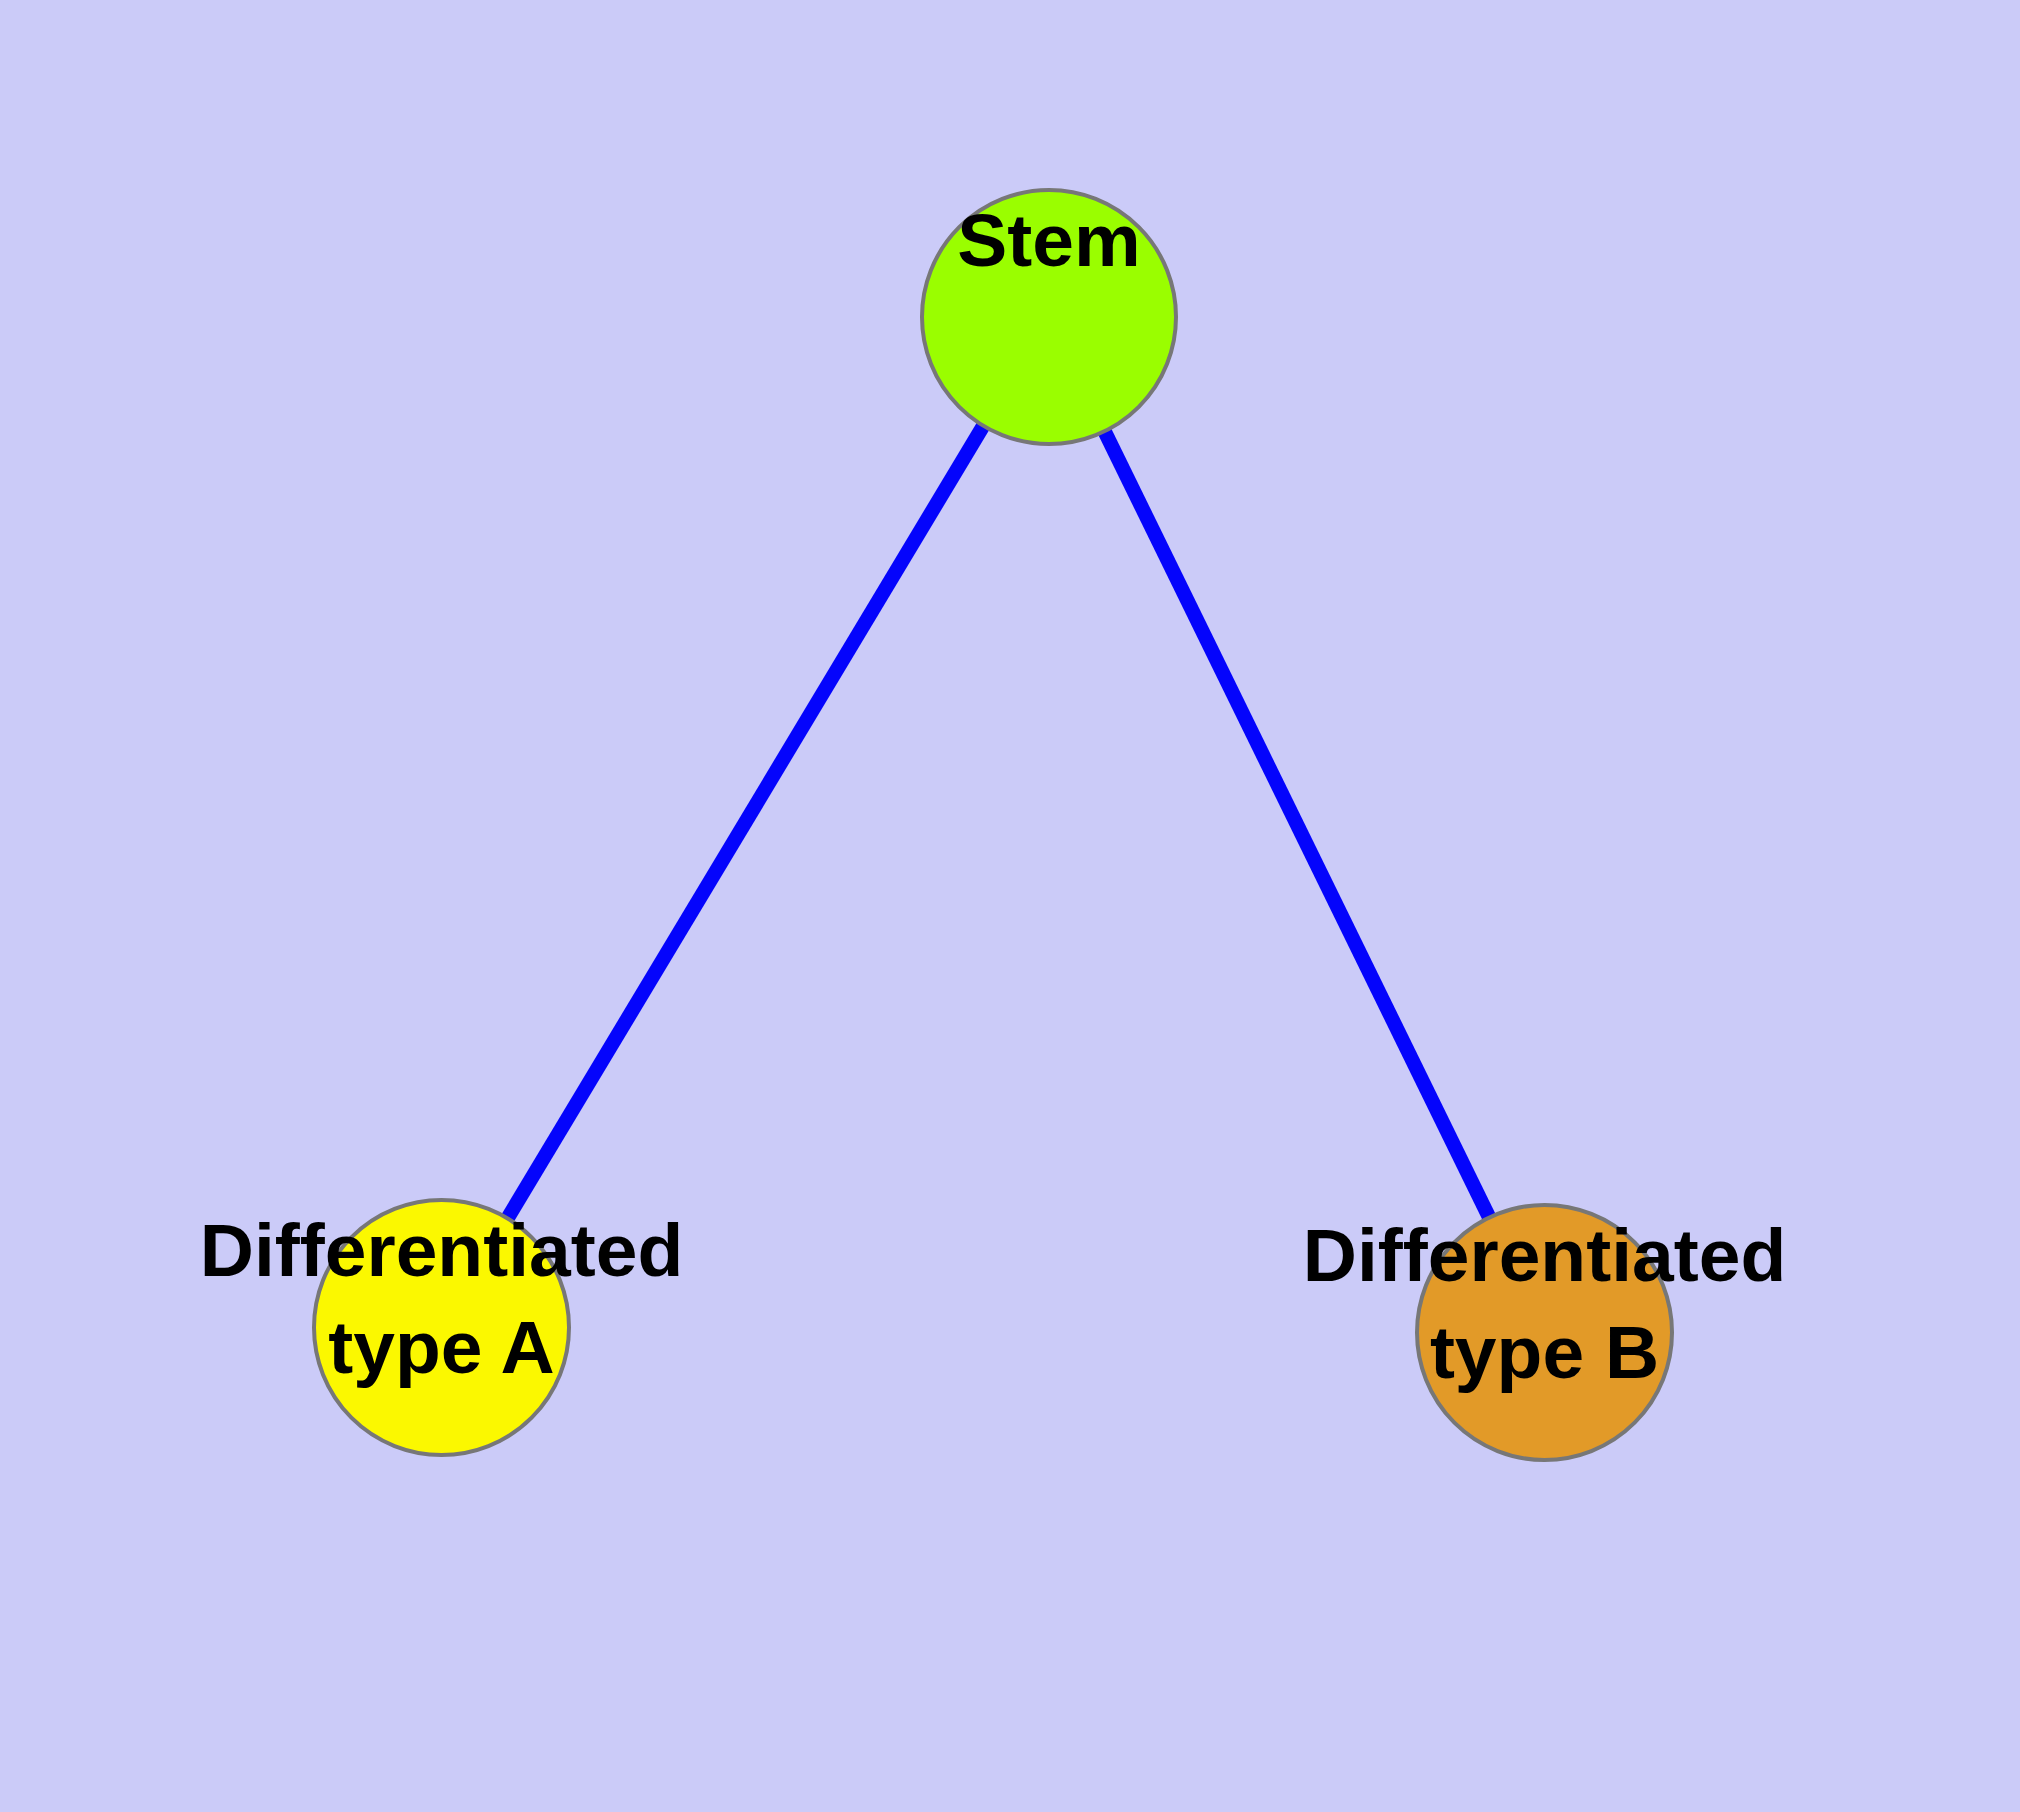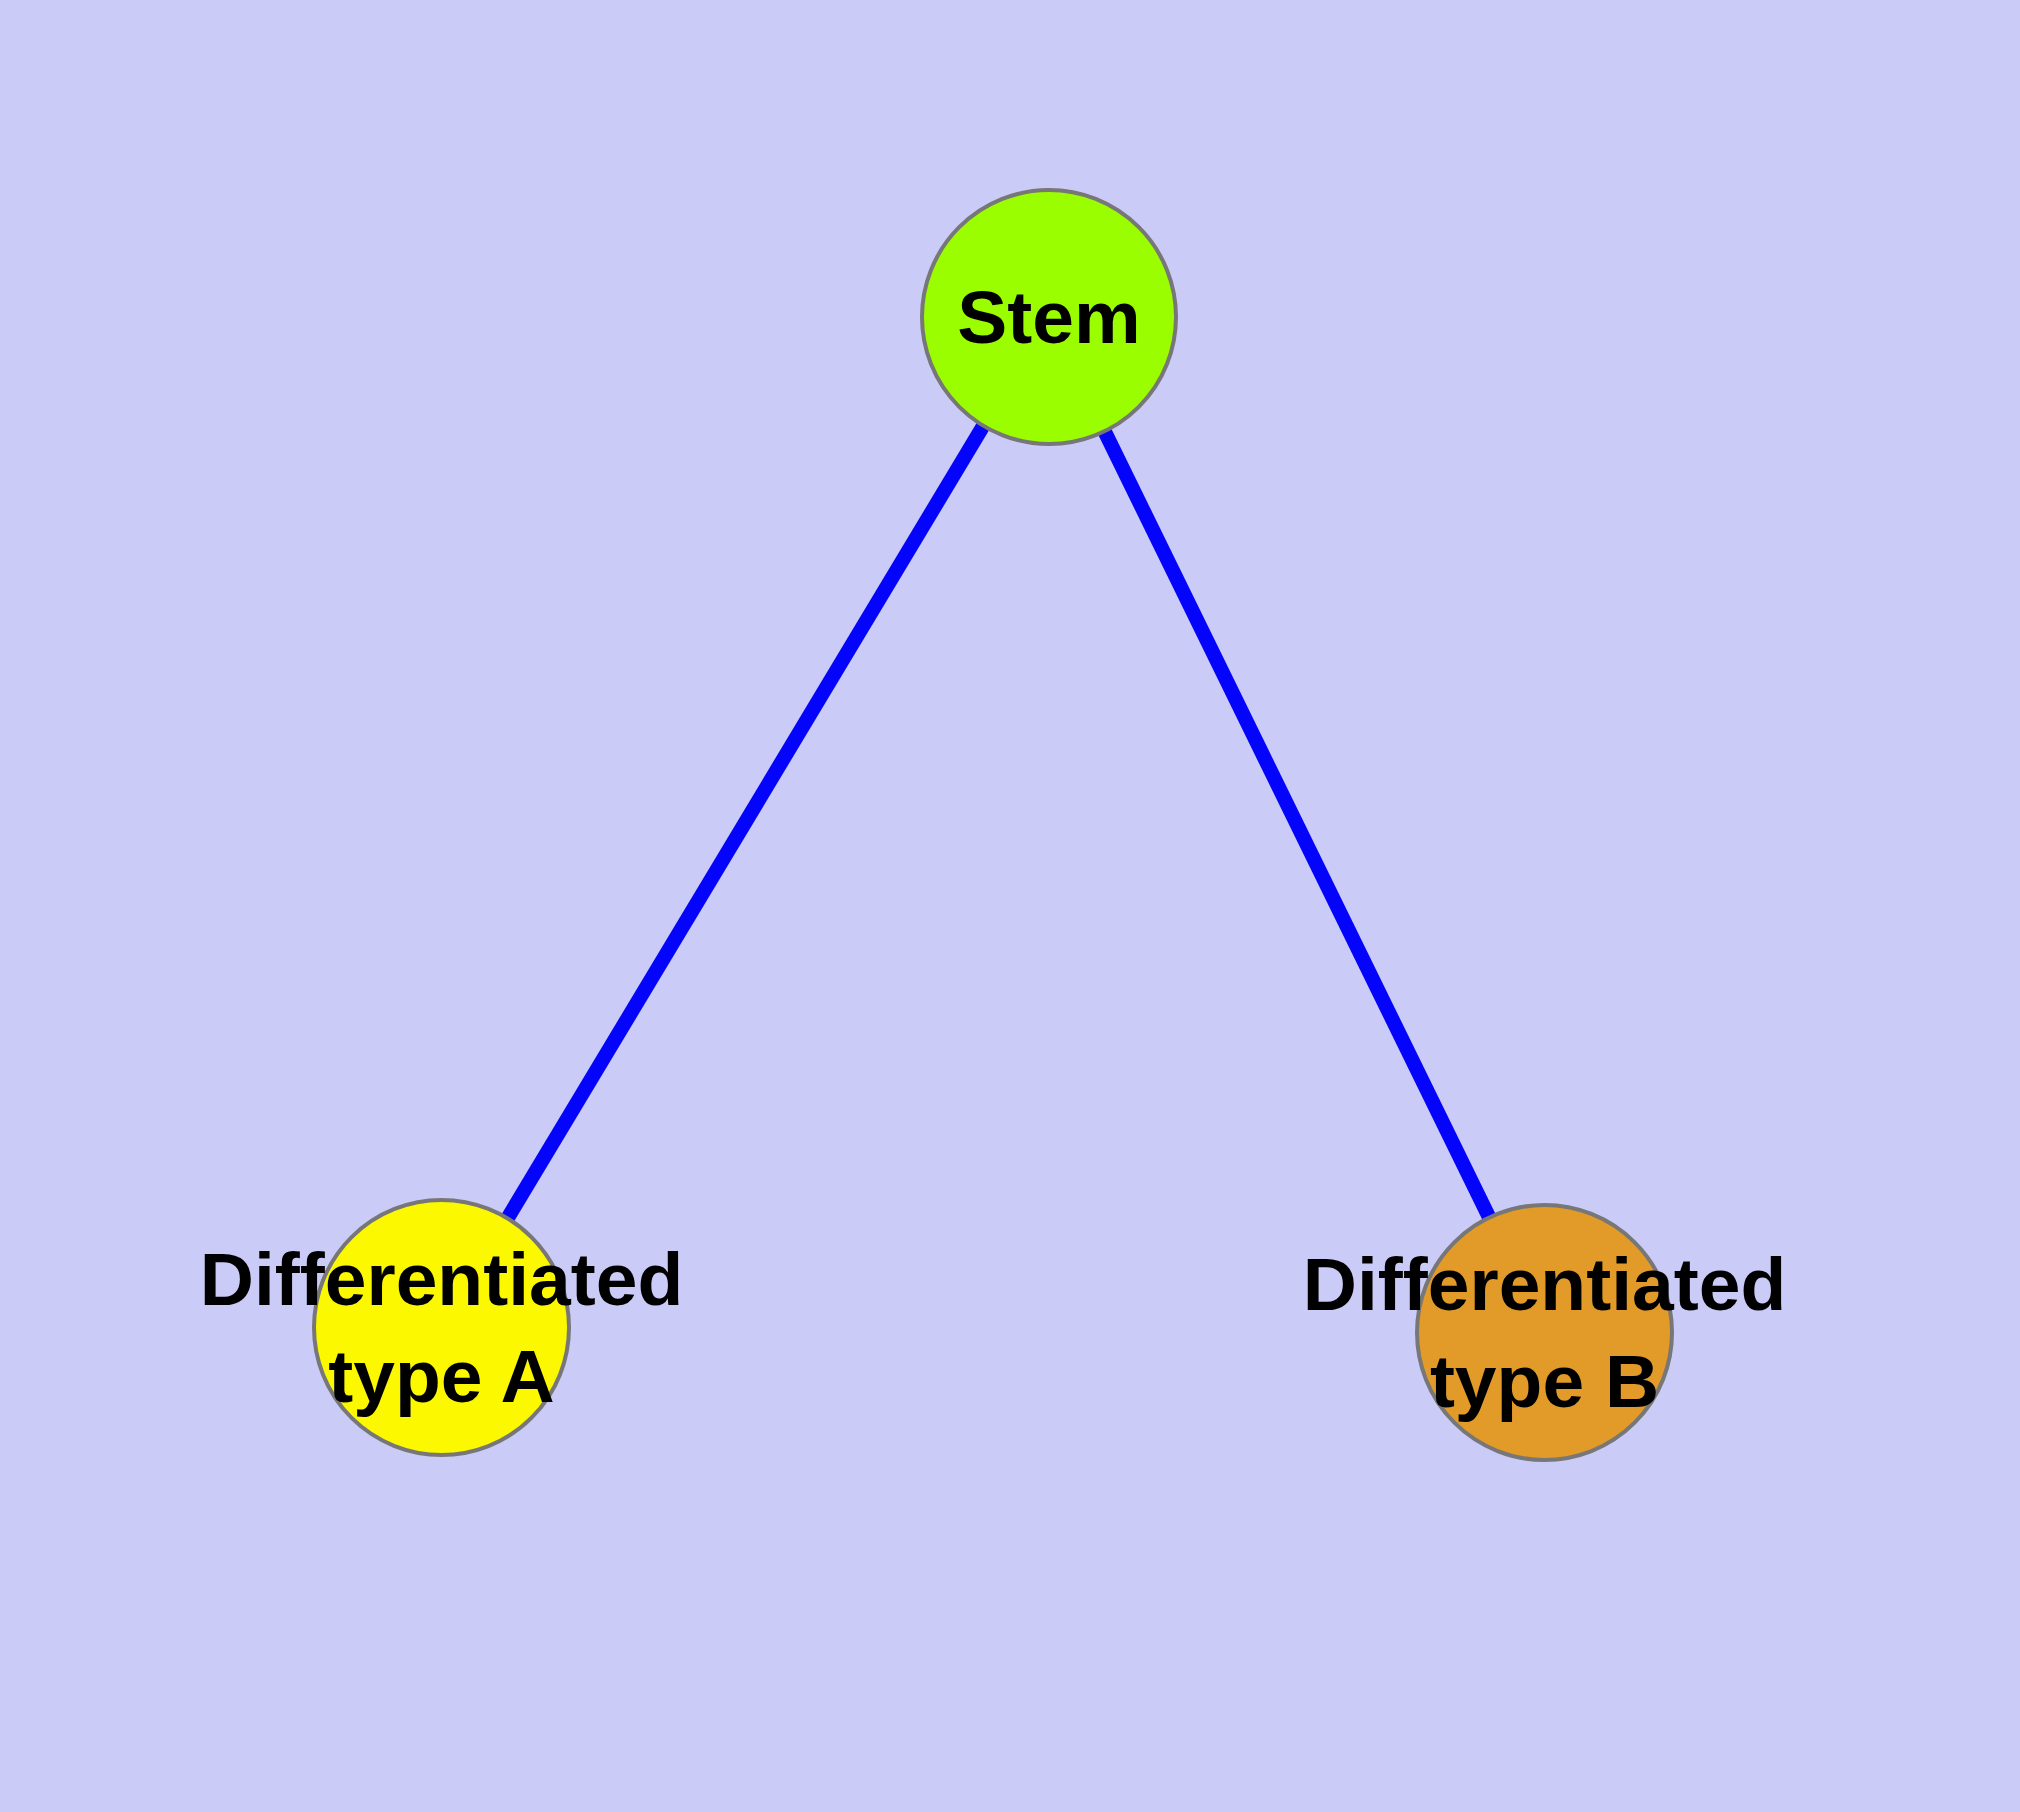--- a/index.html
+++ b/index.html
@@ -18,21 +18,20 @@
     left: 0; top: 0;
     width: 100%; height: 100%;
     display: block;
   }
 
   .node {
     position: absolute;
     border-radius: 50%;
     border-style: solid;
     display: flex;
-    align-items: center;
     justify-content: center;
   }
 
   .node-label {
     flex: 0 0 auto;
     font-weight: bold;
     font-size: 75px;
     line-height: 1.29;
     text-align: center;
     white-space: pre-line;

